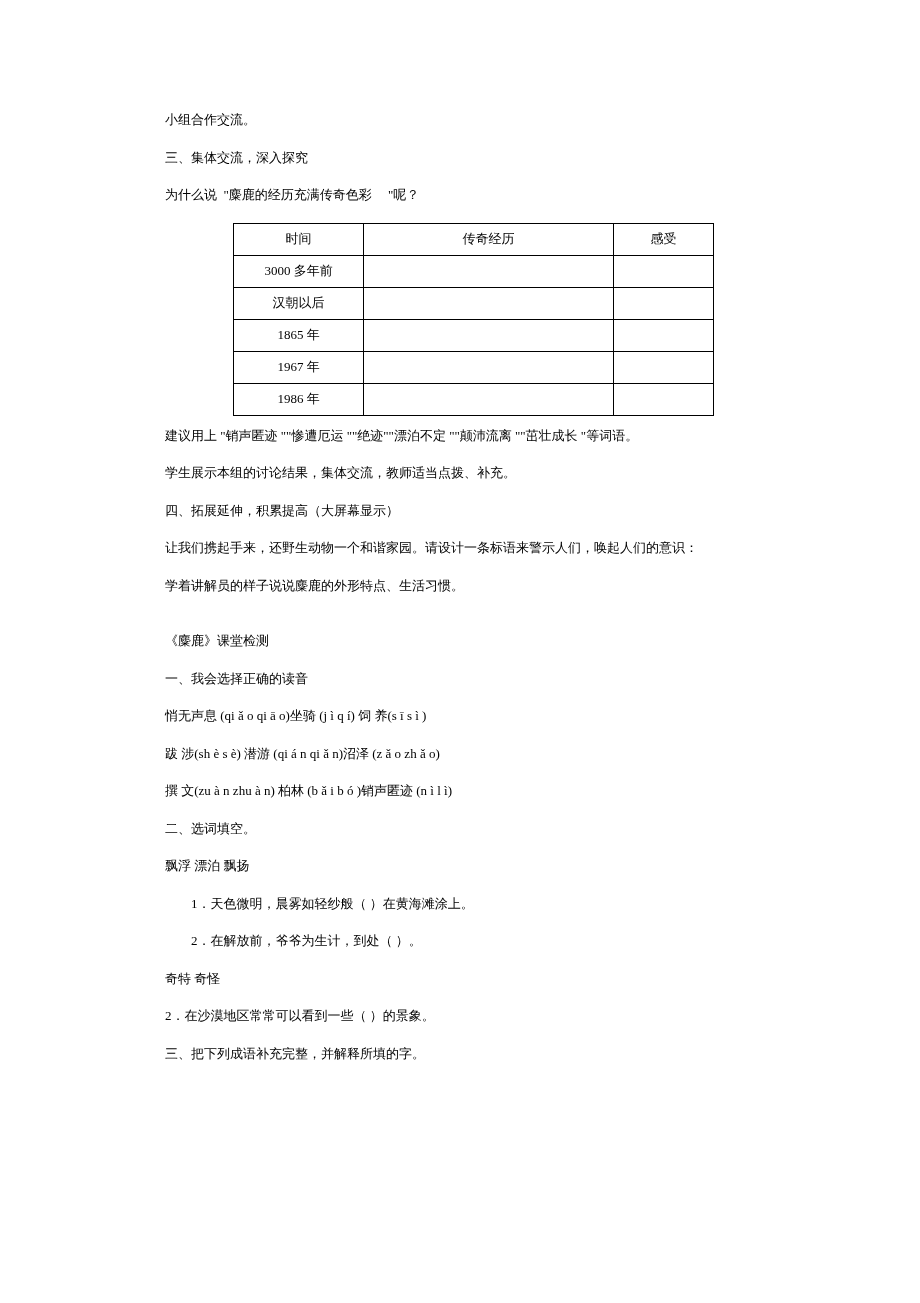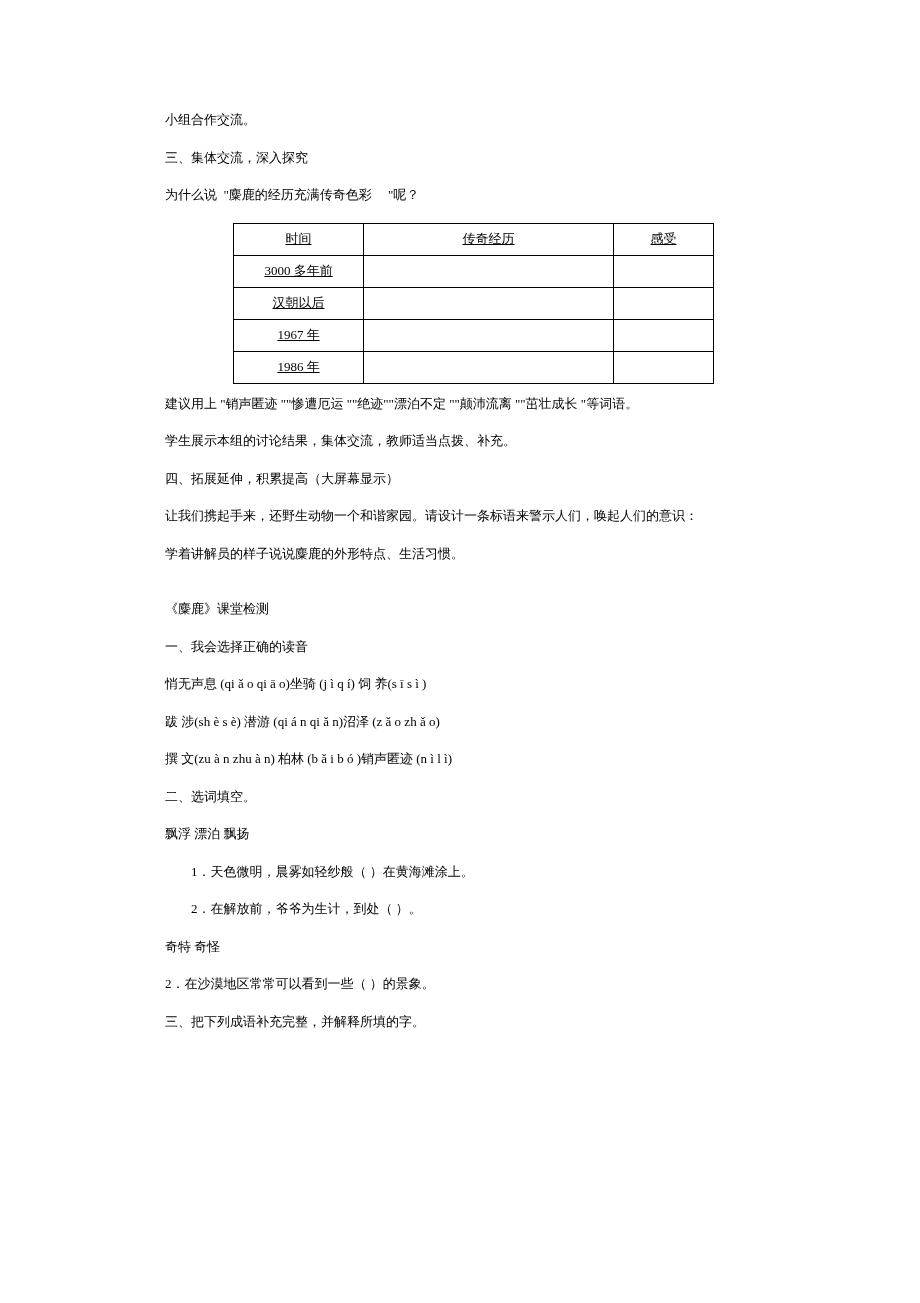--- a/index.html
+++ b/index.html
@@ -16,21 +16,20 @@
     min-height: 1303px;
     padding: 110px 165px 24px 165px;
     box-sizing: border-box;
   }
   .para {
     margin: 0 0 18px 0;
   }
   .table-wrap {
     margin-left: 68px;
     margin-bottom: 10px;
-    text-decoration: underline;
   }
   table {
     border-collapse: collapse;
   }
   td {
     border: 1px solid #000;
     height: 32px;
     padding: 0 10px;
     font-size: 13px;
     box-sizing: border-box;
@@ -65,20 +64,25 @@
         <td class="col-event">传奇经历</td>
         <td class="col-feel">感受</td>
       </tr>
       <tr>
         <td class="col-time">3000 多年前</td>
         <td class="col-event"></td>
         <td class="col-feel"></td>
       </tr>
       <tr>
         <td class="col-time">汉朝以后</td>
+        <td class="col-event"></td>
+        <td class="col-feel"></td>
+      </tr>
+      <tr>
+        <td class="col-time">1865 年</td>
         <td class="col-event"></td>
         <td class="col-feel"></td>
       </tr>
       <tr>
         <td class="col-time">1967 年</td>
         <td class="col-event"></td>
         <td class="col-feel"></td>
       </tr>
       <tr>
         <td class="col-time">1986 年</td>

